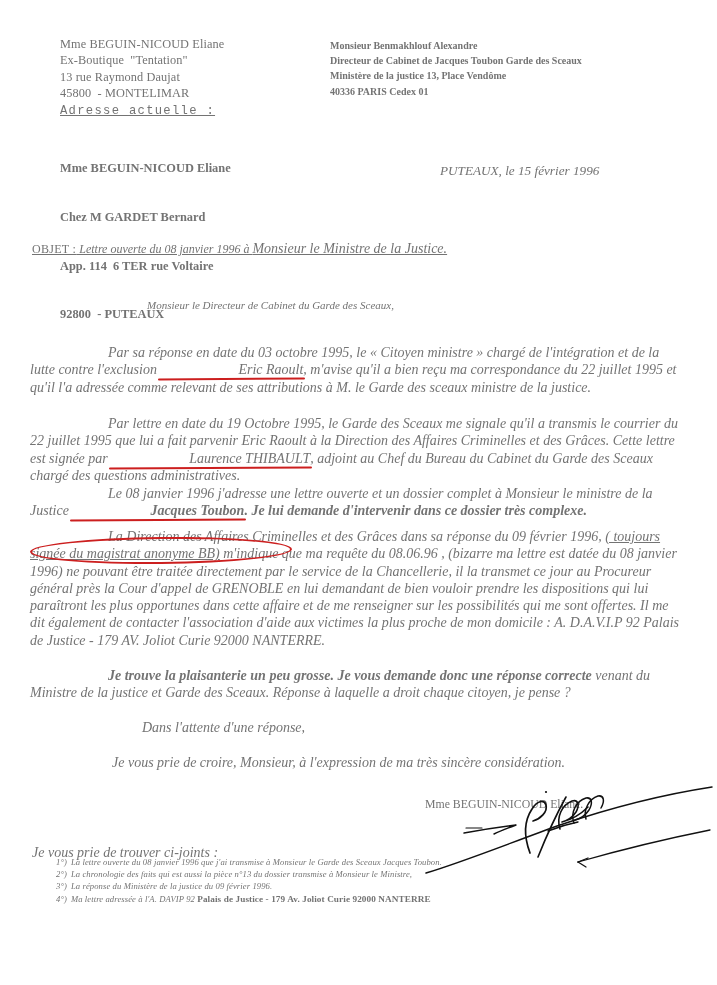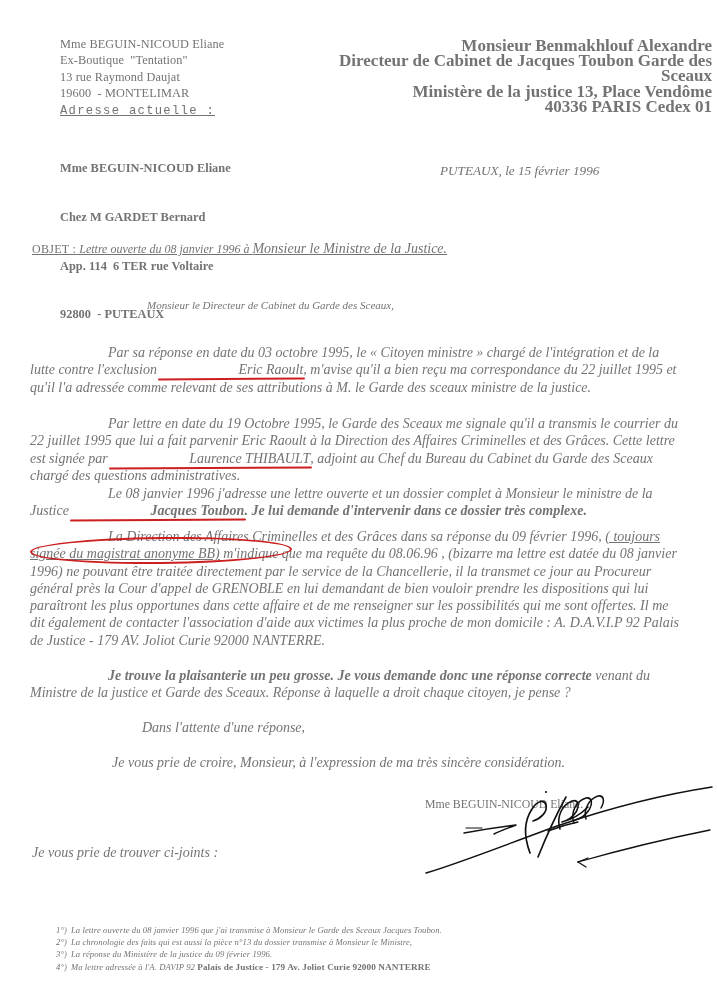--- a/index.html
+++ b/index.html
@@ -36,22 +36,22 @@
     letter-spacing: 1.3px;
     text-decoration: underline;
     display: inline-block;
     margin-top: 1px;
   }
 
   
   #recipient-block {
     left: 330px; top: 38px;
     width: 382px;
-    text-align: right;
-    font-size: 17px;
+    text-align: left;
+    font-size: 10px;
     font-weight: bold;
     line-height: 15.2px;
   }
 
   
   #current-address {
     left: 60px; top: 128px;
     font-size: 12.4px;
     font-weight: bold;
     line-height: 16.2px;
@@ -148,21 +148,21 @@
   }
 
   
   #attachments-title {
     left: 32px; top: 845px;
     font-size: 14px;
     font-style: italic;
   }
   #attachments-list {
     position: absolute;
-    left: 56px; top: 924px;
+    left: 56px; top: 856px;
     width: 620px;
     font-size: 8.6px;
     font-style: italic;
     line-height: 12.2px;
     letter-spacing: .1px;
   }
   #attachments-list .item { white-space: nowrap; }
   #attachments-list .item .num { margin-right: 4px; }
   #attachments-list .item.last { font-weight: normal; }
   #attachments-list .item.last .strong { font-weight: bold; font-style: normal; font-size: 9.2px; }
@@ -177,21 +177,21 @@
 </style>
 </head>
 <body>
 
 <div class="page">
 
   <div class="blk" id="sender-block">
     <div class="line serif-r">Mme BEGUIN-NICOUD Eliane</div>
     <div class="line serif-r">Ex-Boutique  "Tentation"</div>
     <div class="line serif-r">13 rue Raymond Daujat</div>
-    <div class="line serif-r">19600  - MONTELIMAR</div>
+    <div class="line serif-r">45800  - MONTELIMAR</div>
     <div class="line"><span class="adresse-actuelle">Adresse actuelle :</span></div>
   </div>
 
   <div class="blk" id="recipient-block">
     <div>Monsieur Benmakhlouf Alexandre</div>
     <div>Directeur de Cabinet de Jacques Toubon Garde des Sceaux</div>
     <div>Ministère de la justice 13, Place Vendôme</div>
     <div>40336 PARIS  Cedex 01</div>
   </div>
 

